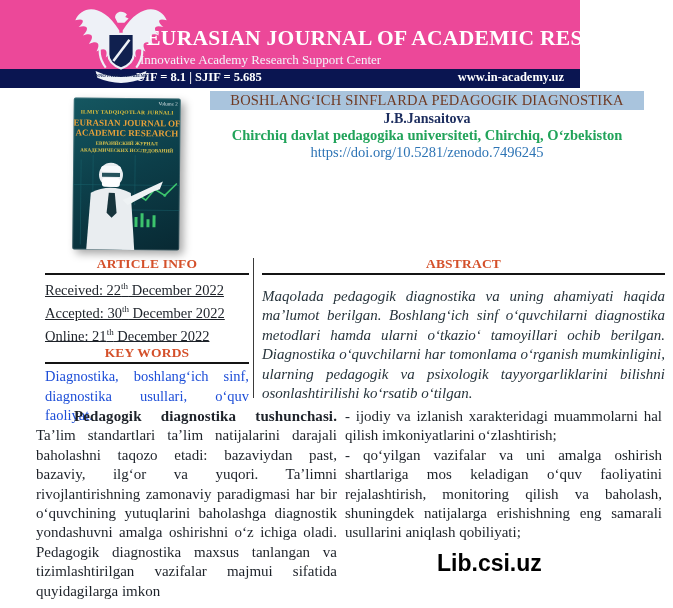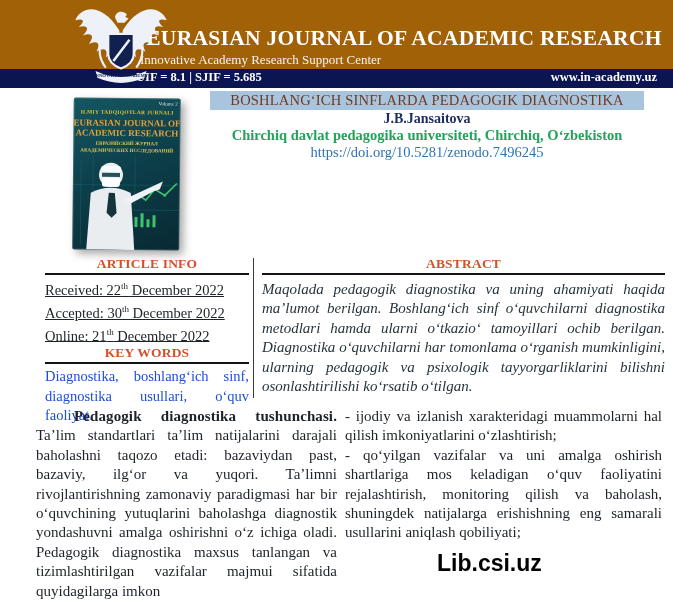--- a/index.html
+++ b/index.html
@@ -2,21 +2,21 @@
 <html><head>
 <meta charset="utf-8">
 <style>
   * { margin:0; padding:0; box-sizing:border-box; }
   html,body { background:#888; }
   .page {
     position:relative; width:673px; height:608px; background:#ffffff;
     font-family:"Liberation Serif", serif; overflow:hidden; margin:0 auto;
   }
   
-  .hdr { position:absolute; left:0; top:0; width:673px; height:88px; background:#a16207; }
+  .hdr { position:absolute; left:0; top:0; width:580px; height:88px; background:#ec4899; }
   .hdr-bar {
     position:absolute; left:0; bottom:0; width:100%; height:19px; background:#0a1551;
     display:flex; justify-content:space-between; align-items:center;
     padding:0 16px 2px 136px; color:#fff; font-weight:bold; font-size:12.5px;
   }
   .hdr-title {
     position:absolute; left:140px; top:26px; width:528px; text-align:center;
     color:#fff; font-weight:bold; font-size:21.5px; letter-spacing:.3px; white-space:nowrap;
   }
   .hdr-sub {
@@ -54,21 +54,21 @@
   .sec-h { color:#d4502a; font-weight:bold; font-size:13.5px; text-align:center; letter-spacing:.2px; }
   .rule  { border-bottom:2px solid #141414; margin-top:1px; margin-bottom:2px; }
   .date-line { font-size:14.5px; line-height:19px; color:#1d2229;text-decoration:underline; }
   .date-line sup { font-size:9px; }
   .kw {
     font-size:14.5px; line-height:19.5px;
     text-align:justify; color:#1d4ed8; margin-top:3px;
   }
   .abstract {
     font-style:italic; font-size:15px; line-height:19.4px;
-    text-align:justify; color:#27343c; margin-top:5px;
+    text-align:justify; color:#27343c; margin-top:12px;
   }
   
   .col-left  { position:absolute; left:36px;  top:407px; width:301px; font-size:15px; line-height:19.4px; text-align:justify; color:#1d2229; }
   .col-right { position:absolute; left:345px; top:407px; width:317px; font-size:15px; line-height:19.4px; text-align:justify; color:#1d2229; }
   .col-left p, .col-right p { margin:0; }
   .lead-p { text-indent:38px; }
   .lead-p b { letter-spacing:.1px; }
   
   .watermark {
     position:absolute; left:437px; top:550px; z-index:5;

